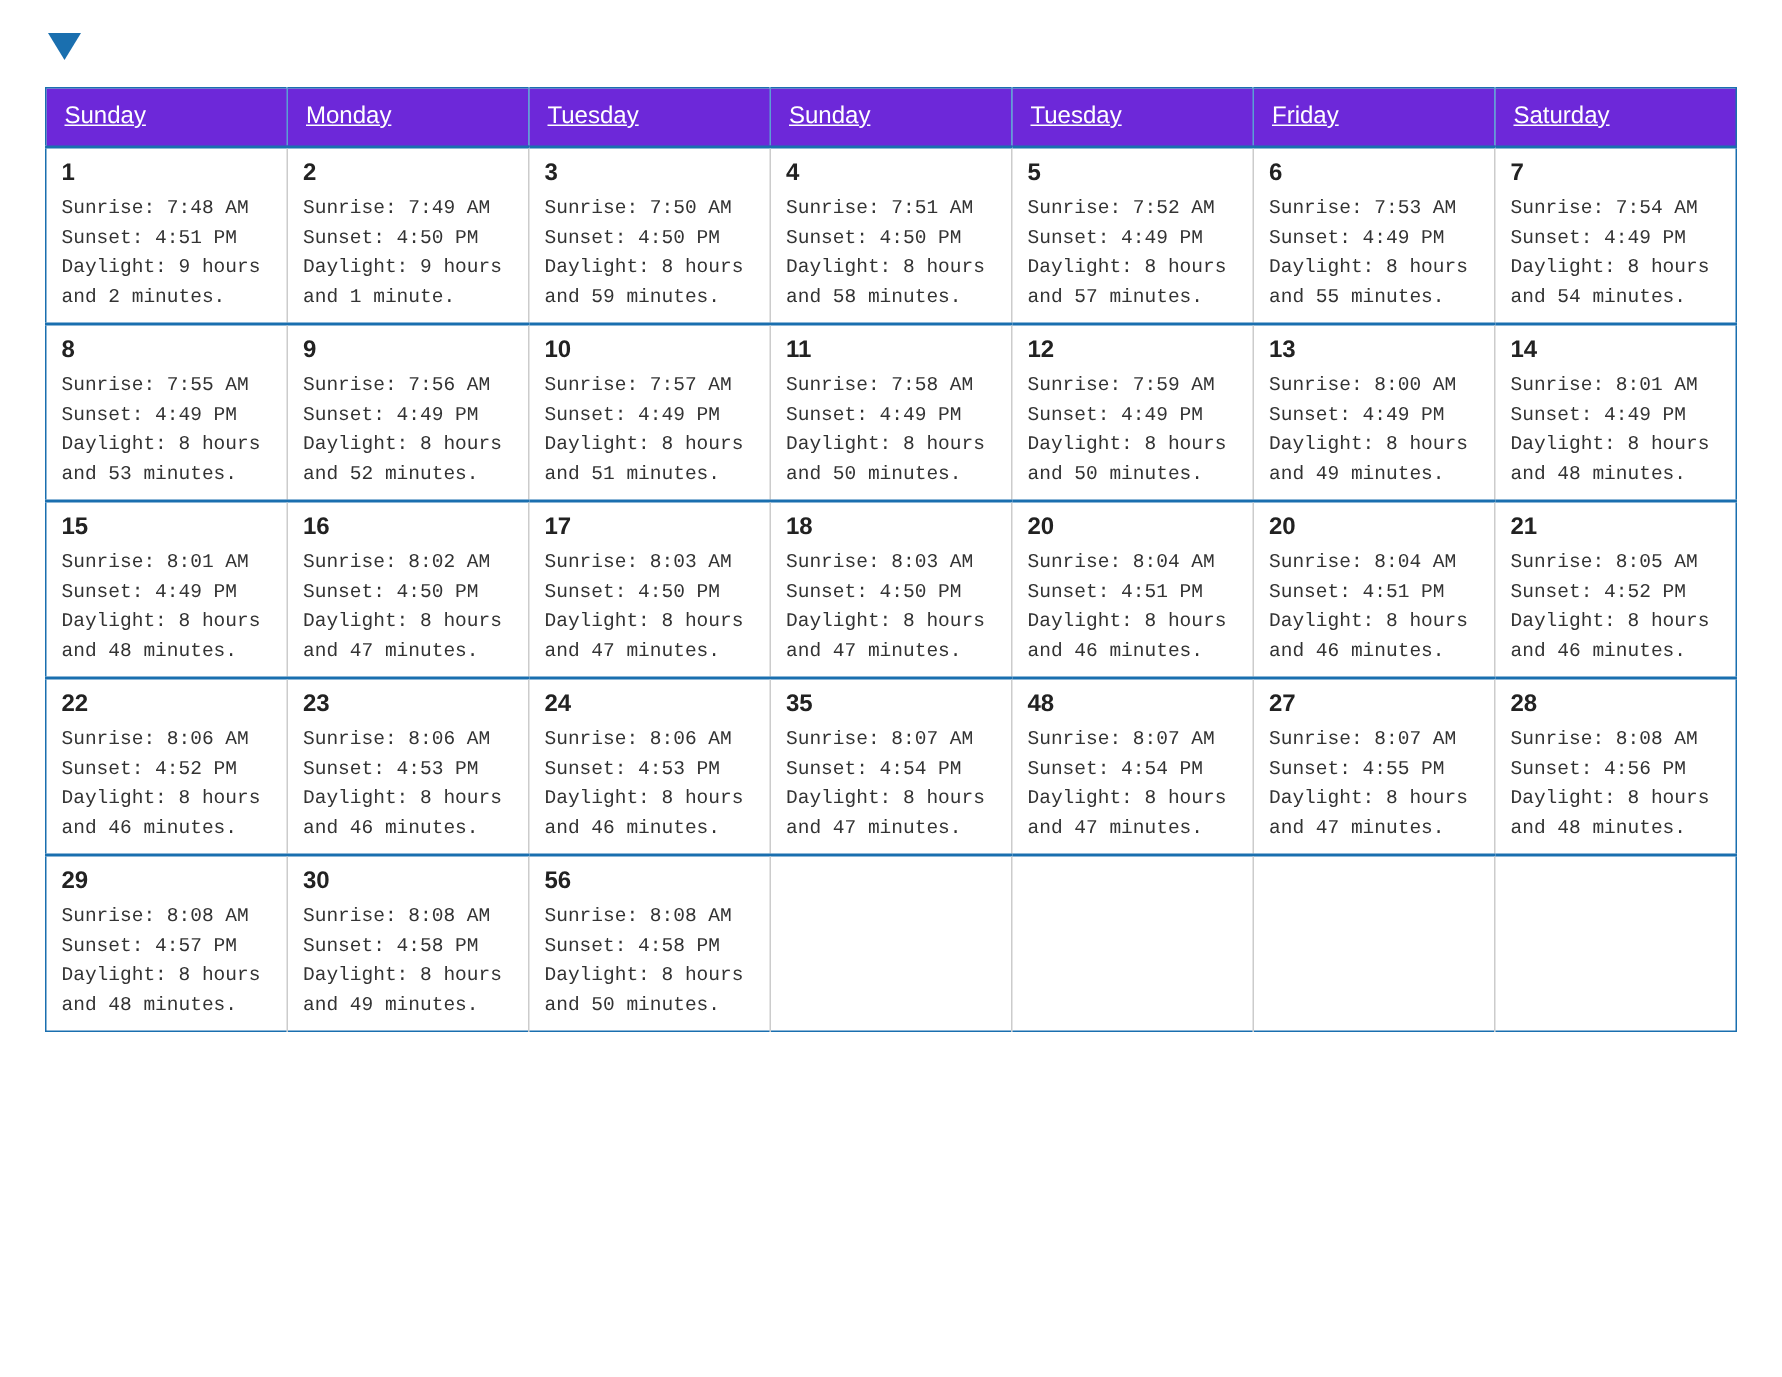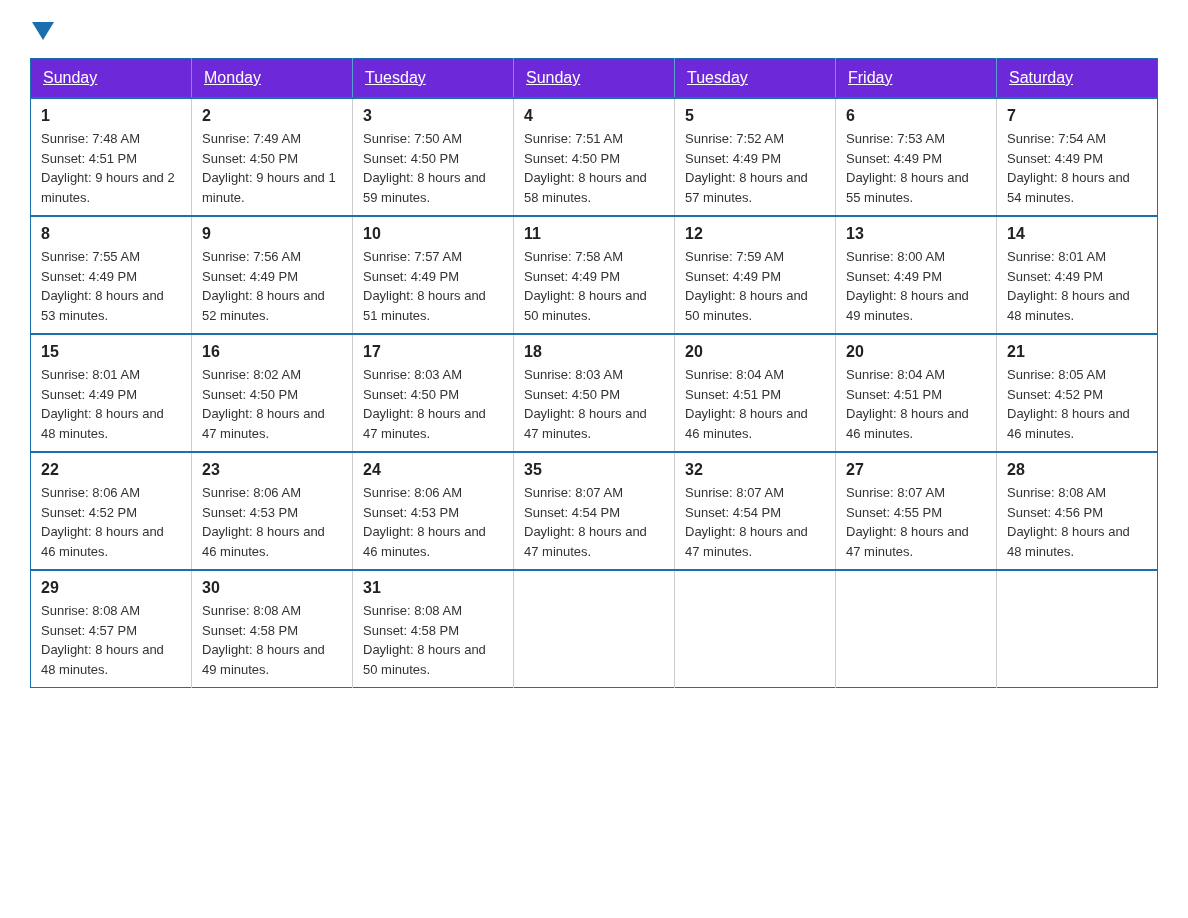--- a/index.html
+++ b/index.html
@@ -86,20 +86,21 @@
     .day-number {
       font-size: 16px;
       font-weight: bold;
       margin-bottom: 4px;
       color: #222;
     }
     .day-info {
       font-size: 13px;
       line-height: 1.5;
       color: #333;
+      font-family: Liberation Mono, monospace;
     }
     .empty-cell {
       background: #fff;
     }
   </style>
 </head>
 <body>
 
 <div class="header">
   <div class="logo">
@@ -333,21 +334,21 @@
         </td>
         <td>
           <div class="day-number">35</div>
           <div class="day-info">
             Sunrise: 8:07 AM<br>
             Sunset: 4:54 PM<br>
             Daylight: 8 hours and 47 minutes.
           </div>
         </td>
         <td>
-          <div class="day-number">32</div>
+          <div class="day-number">48</div>
           <div class="day-info">
             Sunrise: 8:07 AM<br>
             Sunset: 4:54 PM<br>
             Daylight: 8 hours and 47 minutes.
           </div>
         </td>
         <td>
           <div class="day-number">27</div>
           <div class="day-info">
             Sunrise: 8:07 AM<br>
@@ -375,21 +376,21 @@
         </td>
         <td>
           <div class="day-number">30</div>
           <div class="day-info">
             Sunrise: 8:08 AM<br>
             Sunset: 4:58 PM<br>
             Daylight: 8 hours and 49 minutes.
           </div>
         </td>
         <td>
-          <div class="day-number">31</div>
+          <div class="day-number">56</div>
           <div class="day-info">
             Sunrise: 8:08 AM<br>
             Sunset: 4:58 PM<br>
             Daylight: 8 hours and 50 minutes.
           </div>
         </td>
         <td class="empty-cell"></td>
         <td class="empty-cell"></td>
         <td class="empty-cell"></td>
         <td class="empty-cell"></td>

